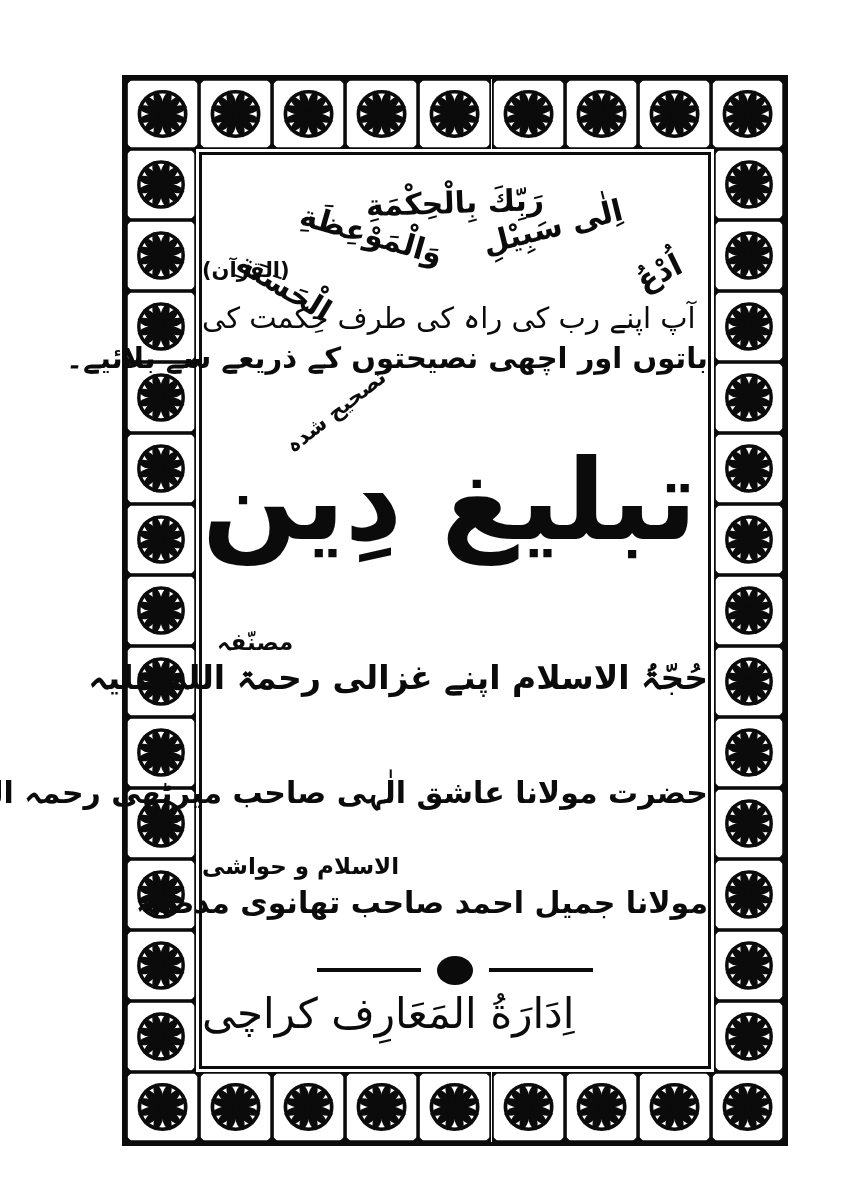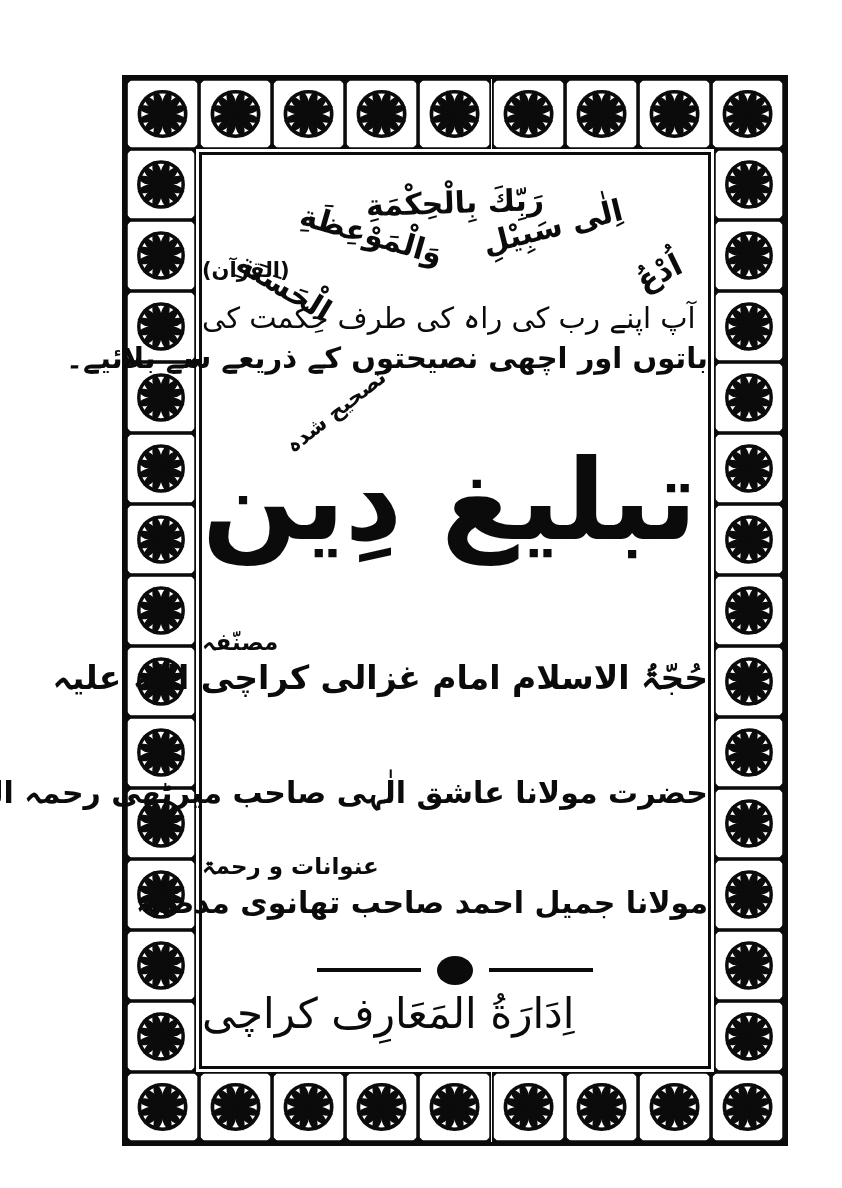--- a/index.html
+++ b/index.html
@@ -56,21 +56,21 @@
     font-size:21px;font-weight:bold;white-space:nowrap;
   }
 
   .book-title{
     top:228px;height:235px;line-height:235px;
     font-size:112px;font-weight:bold;
     letter-spacing:-2px;
   }
 
   .sec-label{font-size:23px;font-weight:bold;}
-  .author-label{top:474px;}
+  .author-label{top:474px;padding-left:15px;}
   .author-name{top:503px;font-size:33px;font-weight:bold;}
   .translator-label{top:590px;}
   .translator-name{top:620px;font-size:30px;font-weight:bold;}
   .annotator-label{top:698px;}
   .annotator-name{top:730px;font-size:30px;font-weight:bold;}
 
   .divider{
     position:absolute;left:0;right:0;top:798px;height:34px;
     display:flex;align-items:center;justify-content:center;gap:16px;
   }
@@ -279,25 +279,25 @@
 
       <div class="abs verse-source">(القرآن)</div>
       <div class="abs urdu-1">آپ اپنے رب کی راہ کی طرف حِکمت کی</div>
       <div class="abs urdu-2">باتوں اور اچھی نصیحتوں کے ذریعے سے بلائیے۔</div>
 
       <div class="edition-note">تصحیح شدہ</div>
 
       <div class="abs book-title">تبلیغ دِین</div>
 
       <div class="abs sec-label author-label">مصنّفہ</div>
-      <div class="abs author-name">حُجّۃُ الاسلام امام غزالی کراچی اللہ علیہ</div>
+      <div class="abs author-name">حُجّۃُ الاسلام اپنے غزالی رحمۃ اللہ علیہ</div>
 
       <div class="abs translator-name">حضرت مولانا عاشق الٰہی صاحب میرٹھی رحمہ اللہ</div>
 
-      <div class="abs sec-label annotator-label">عنوانات و رحمۃ</div>
+      <div class="abs sec-label annotator-label">الاسلام و حواشی</div>
       <div class="abs annotator-name">مولانا جمیل احمد صاحب تھانوی مدظلّہ</div>
 
       <div class="divider">
         <span class="rule"></span>
         <span class="oval"></span>
         <span class="rule"></span>
       </div>
 
       <div class="abs publisher">اِدَارَةُ المَعَارِف کراچی</div>
 

